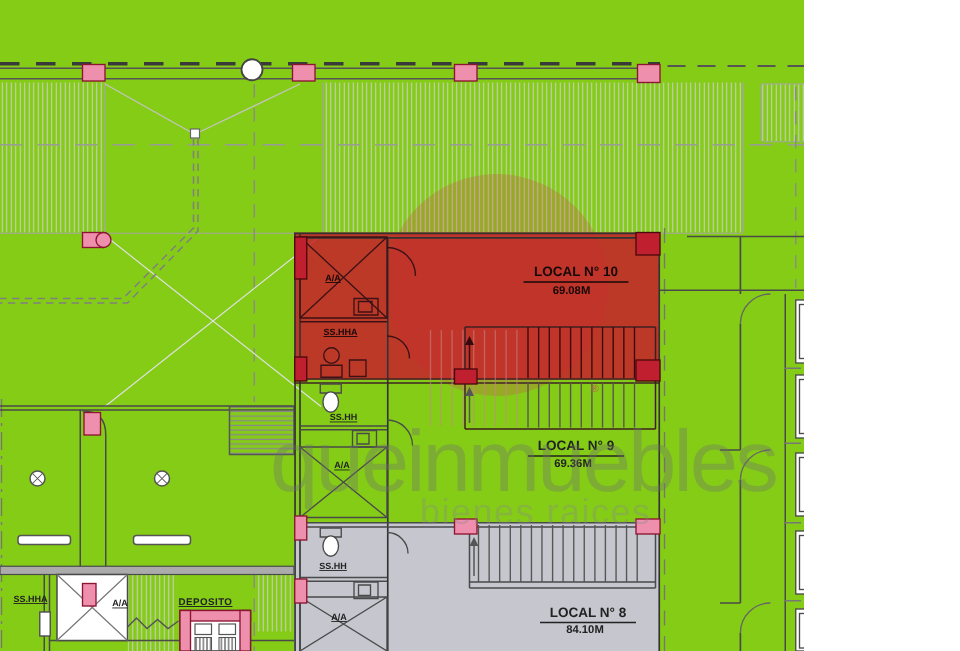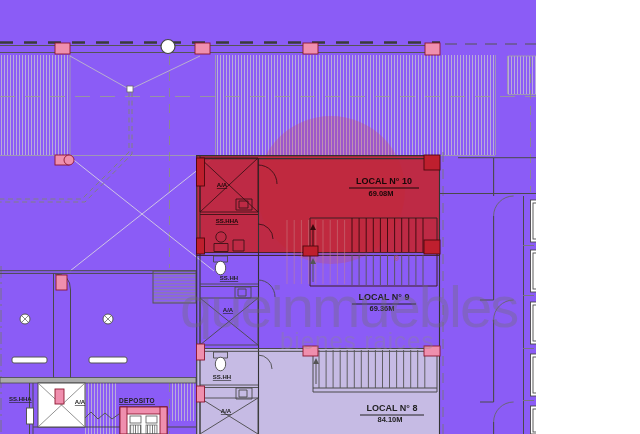--- a/index.html
+++ b/index.html
@@ -1,16 +1,16 @@
 <!DOCTYPE html>
 <html><head>
 <meta charset="utf-8">
 <style>
   html,body{margin:0;padding:0;background:#fff;}
-  .canvas{position:relative;width:536px;height:434px;background:#8b5cf6;overflow:hidden;}
+  .canvas{position:relative;width:536px;height:434px;background:#84cc16;overflow:hidden;}
   svg{position:absolute;left:0;top:0;}
   text{font-family:"Liberation Sans",sans-serif;}
   .lbl{font-weight:bold;fill:#222;}
   .lblred{font-weight:bold;fill:#170808;}
   .colPink{fill:#ef8fae;stroke:#8c1630;stroke-width:.9;}
   .colCrim{fill:#bf1f2e;stroke:#4d080d;stroke-width:.9;}
   .wm{opacity:.34;}
 </style>
 </head>
 <body>

